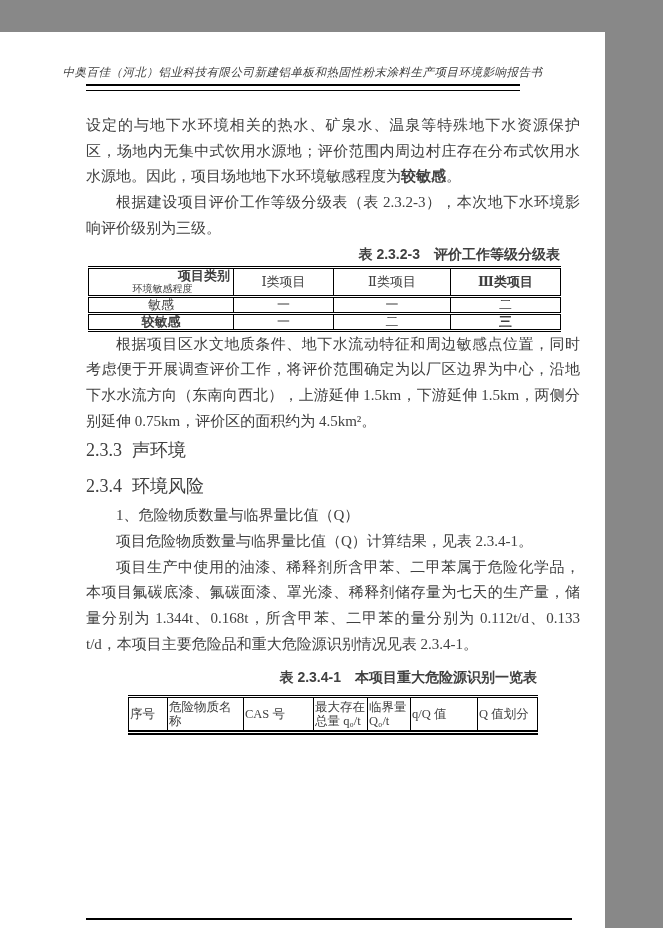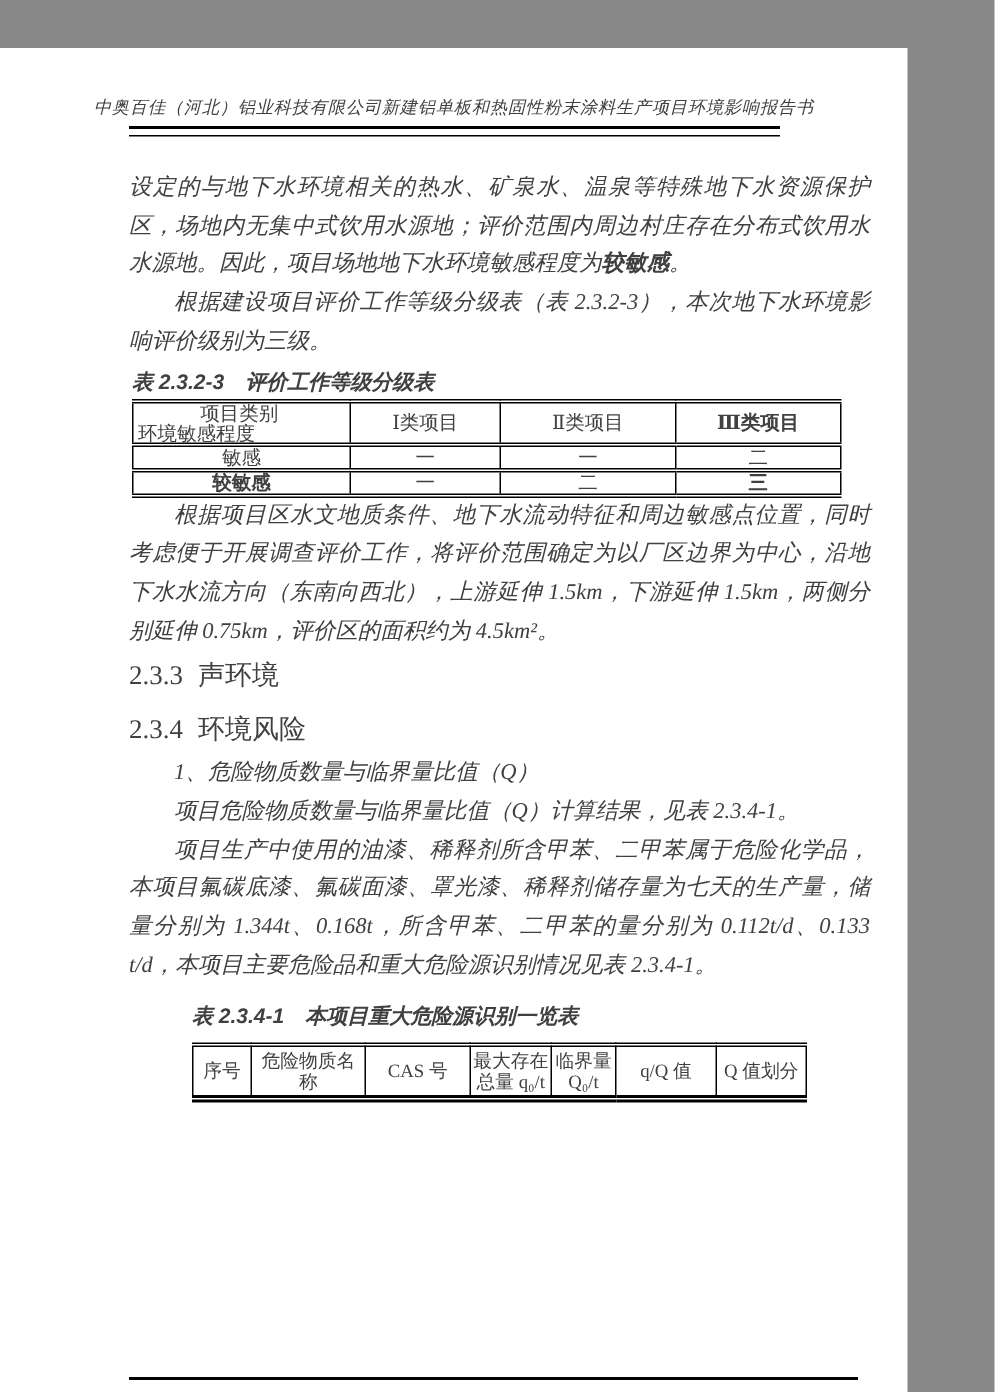--- a/index.html
+++ b/index.html
@@ -20,31 +20,30 @@
     letter-spacing:0.5px;
   }
   .header-rule {
     margin:4px 85px 0 86px; height:4px;
     border-top:2px solid #000; border-bottom:1px solid #000;
   }
   
   .content { margin:0 83px 0 86px; width:494px; }
   .para {
     margin:0; font-size:15px; line-height:25.7px;
-    text-align:justify; text-justify:inter-ideograph;font-style:italic;
+    text-align:justify; text-justify:inter-ideograph;
   }
   .indent { text-indent:2em; }
   .p1 { margin-top:22px; }
   .b { font-weight:bold; }
   
   .tbl-caption {
     margin-top:3px; font-size:14px; line-height:19px; font-weight:bold;
     font-family:"Liberation Sans","DejaVu Sans",sans-serif;
-    text-align:left;
-    font-style:italic;
+    text-align:right;
   }
   .cap1 { width:472px; margin-left:2px; }
   .cap2 { width:409px; margin-left:42px; margin-top:10px; }
   .h2 {
     margin:0; font-size:18px; line-height:24px; font-weight:normal;
     font-family:"Liberation Sans","DejaVu Sans",sans-serif;
   }
   .h2 .hnum { font-family:"Liberation Serif",serif; margin-right:10px; }
   .h233 { margin-top:4px; }
   .h234 { margin-top:12px; }
@@ -56,30 +55,30 @@
     margin-top:2px; margin-left:2px; width:472px;
     border-top:3px double #000; border-bottom:3px double #000;
   }
   .t1 td {
     border:1px solid #000; padding:0; text-align:center;
     font-size:13px; line-height:14px; height:14px;
   }
   .t1 tr.head td { border-bottom:3px double #000; height:26px; }
   .t1 tr.r0 td, .t1 tr.r1 td { border-bottom:3px double #000; }
   .t1 td.corner { padding:0; }
-  .corner-top  { text-align:center; padding-right:3px; font-size:13px; line-height:13px; }
-  .corner-bot  { text-align:left;  padding-left:3px;  font-size:13px; line-height:13px;font-family:Liberation Serif, serif; }
+  .corner-top  { text-align:right; padding-right:3px; font-size:13px; line-height:13px;font-weight:bold; }
+  .corner-bot  { text-align:center;  padding-left:3px;  font-size:10px; line-height:13px;font-family:Liberation Serif, serif; }
   
   .t2 {
     margin-top:8px; margin-left:42px; width:409px;
     border-top:3px double #000;
   }
   .t2 td {
     border:1px solid #000; border-bottom:5px double #000;
-    padding:2px 1px; text-align:center;
+    padding:2px 1px; 
     font-size:12.5px; line-height:14px; vertical-align:middle;
   }
   
   .page-footer {
     position:absolute; left:86px; top:886px; width:486px;
     border-top:2px solid #000;
   }
   .footer-company {
     position:absolute; left:2px; top:6px;
     font-size:13px; font-style:italic; letter-spacing:1px;

